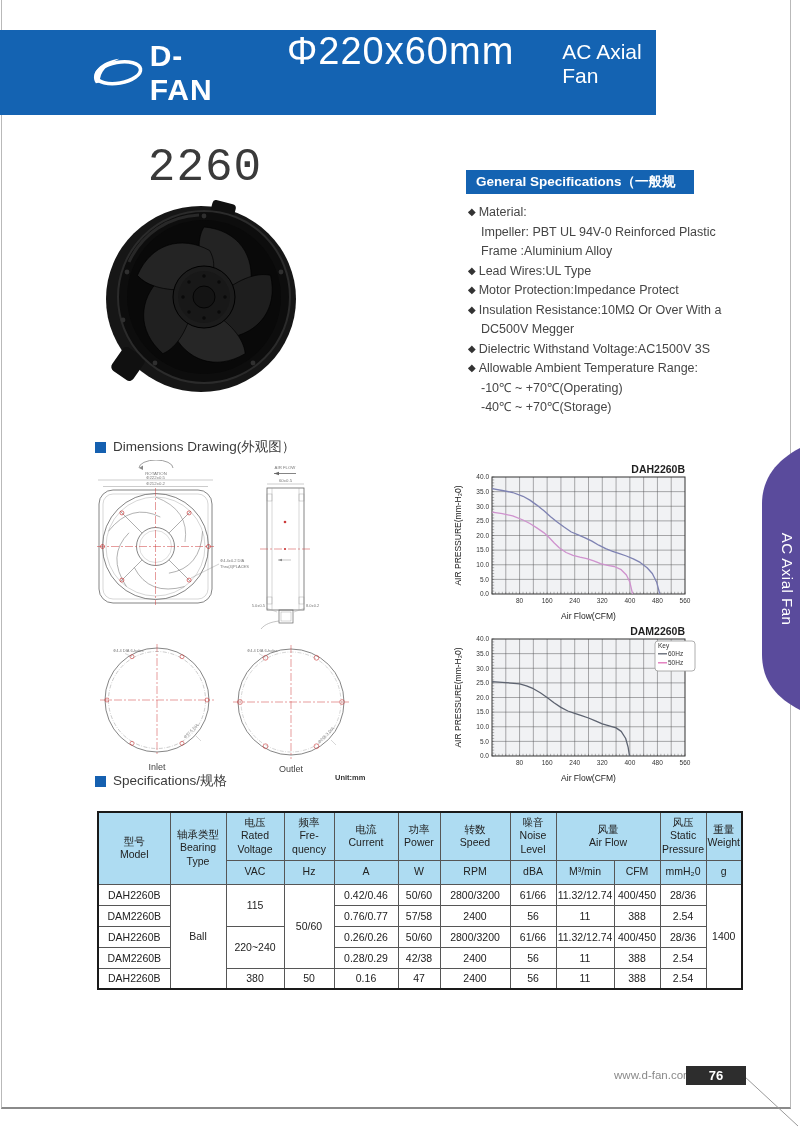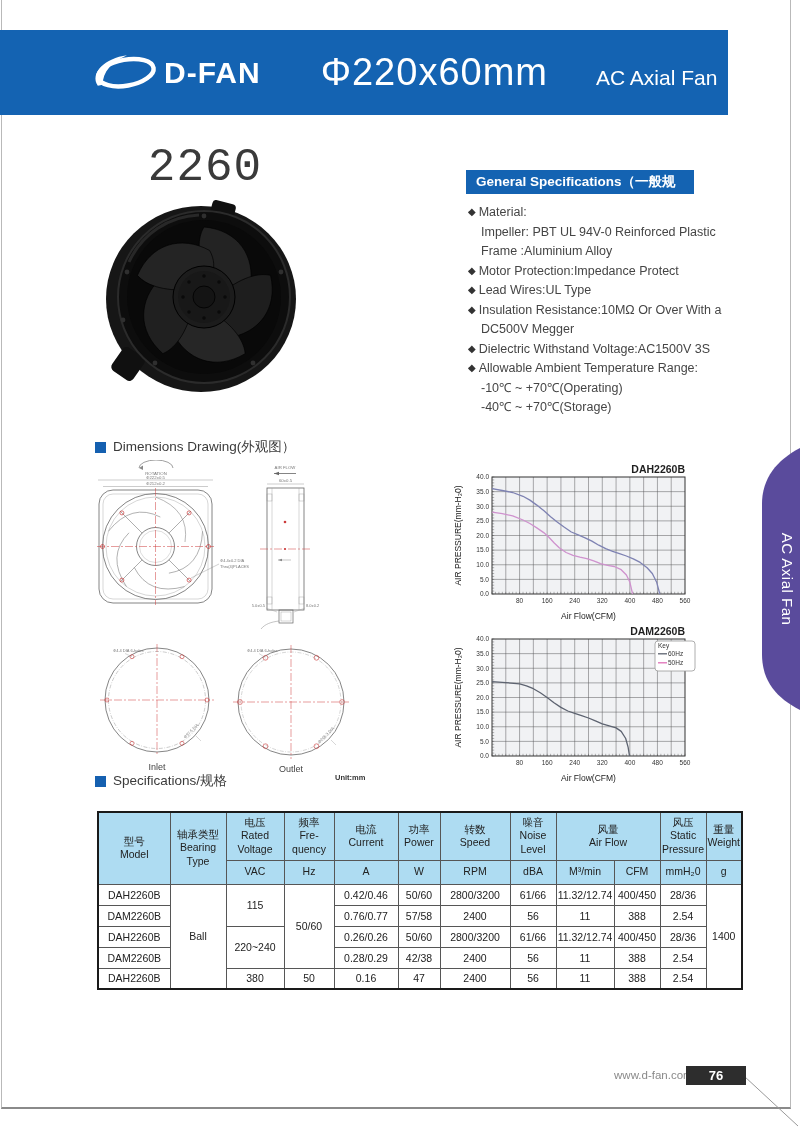--- a/index.html
+++ b/index.html
@@ -1,22 +1,22 @@
 <!DOCTYPE html>
 <html><head>
 <meta charset="utf-8">
 <style>
   html,body{margin:0;padding:0;background:#ffffff;}
   body{font-family:"Liberation Sans",sans-serif;}
   .page{position:relative;width:800px;height:1131px;background:#fff;overflow:hidden;}
   .page-frame{position:absolute;left:1px;top:0;width:788px;height:1107px;
     border-left:1px solid #b9b9b9;border-right:1px solid #b9b9b9;border-bottom:2px solid #8a8a8a;}
   
-  .topbar{position:absolute;left:0;top:30px;width:728px;height:85px;background:#1463b2;z-index:3;
-    display:flex;align-items:center;color:#fff;}
+  .topbar{position:absolute;left:0;top:30px;width:656px;height:85px;background:#1463b2;z-index:3;
+    display:flex;color:#fff;}
   .logo-wrap{display:flex;align-items:center;margin-left:88px;}
   .logo-text{font-size:30px;font-weight:bold;letter-spacing:1px;margin-left:4px;}
   .size-label{font-size:38px;font-weight:normal;margin-left:60px;letter-spacing:1px;}
   .cat-label{font-size:21px;margin-left:48px;margin-top:10px;}
   
   .model-title{position:absolute;left:130px;top:142px;width:150px;text-align:center;
     font-size:46px;color:#3a3a3a;letter-spacing:1px;font-family:Liberation Mono, monospace;}
   .fan-photo{position:absolute;left:103px;top:200px;}
   
   .gs-panel{position:absolute;left:466px;top:170px;width:324px;}
@@ -124,22 +124,22 @@
         <circle cx="20" cy="120" r="2.4"></circle>
     </g>
   </svg>
 
   <div class="gs-panel">
     <div class="gs-bar">General Specifications（一般规格）</div>
     <ul class="gs-list">
       <li><span class="diamond">◆</span><span>Material:</span></li>
       <li class="cont"><span>Impeller: PBT UL 94V-0 Reinforced Plastic</span></li>
       <li class="cont"><span>Frame :Aluminium Alloy</span></li>
+      <li><span class="diamond">◆</span><span>Lead Wires:UL Type</span></li>
       <li><span class="diamond">◆</span><span>Motor Protection:Impedance Protect</span></li>
-      <li><span class="diamond">◆</span><span>Lead Wires:UL Type</span></li>
       <li><span class="diamond">◆</span><span>Insulation Resistance:10MΩ Or Over With a</span></li>
       <li class="cont"><span>DC500V Megger</span></li>
       <li><span class="diamond">◆</span><span>Dielectric Withstand Voltage:AC1500V 3S</span></li>
       <li><span class="diamond">◆</span><span>Allowable Ambient Temperature Range:</span></li>
       <li class="cont"><span>-10℃ ~ +70℃(Operating)</span></li>
       <li class="cont"><span>-40℃ ~ +70℃(Storage)</span></li>
     </ul>
   </div>
 
   <div class="sec-head" style="left:95px;top:438px;">

